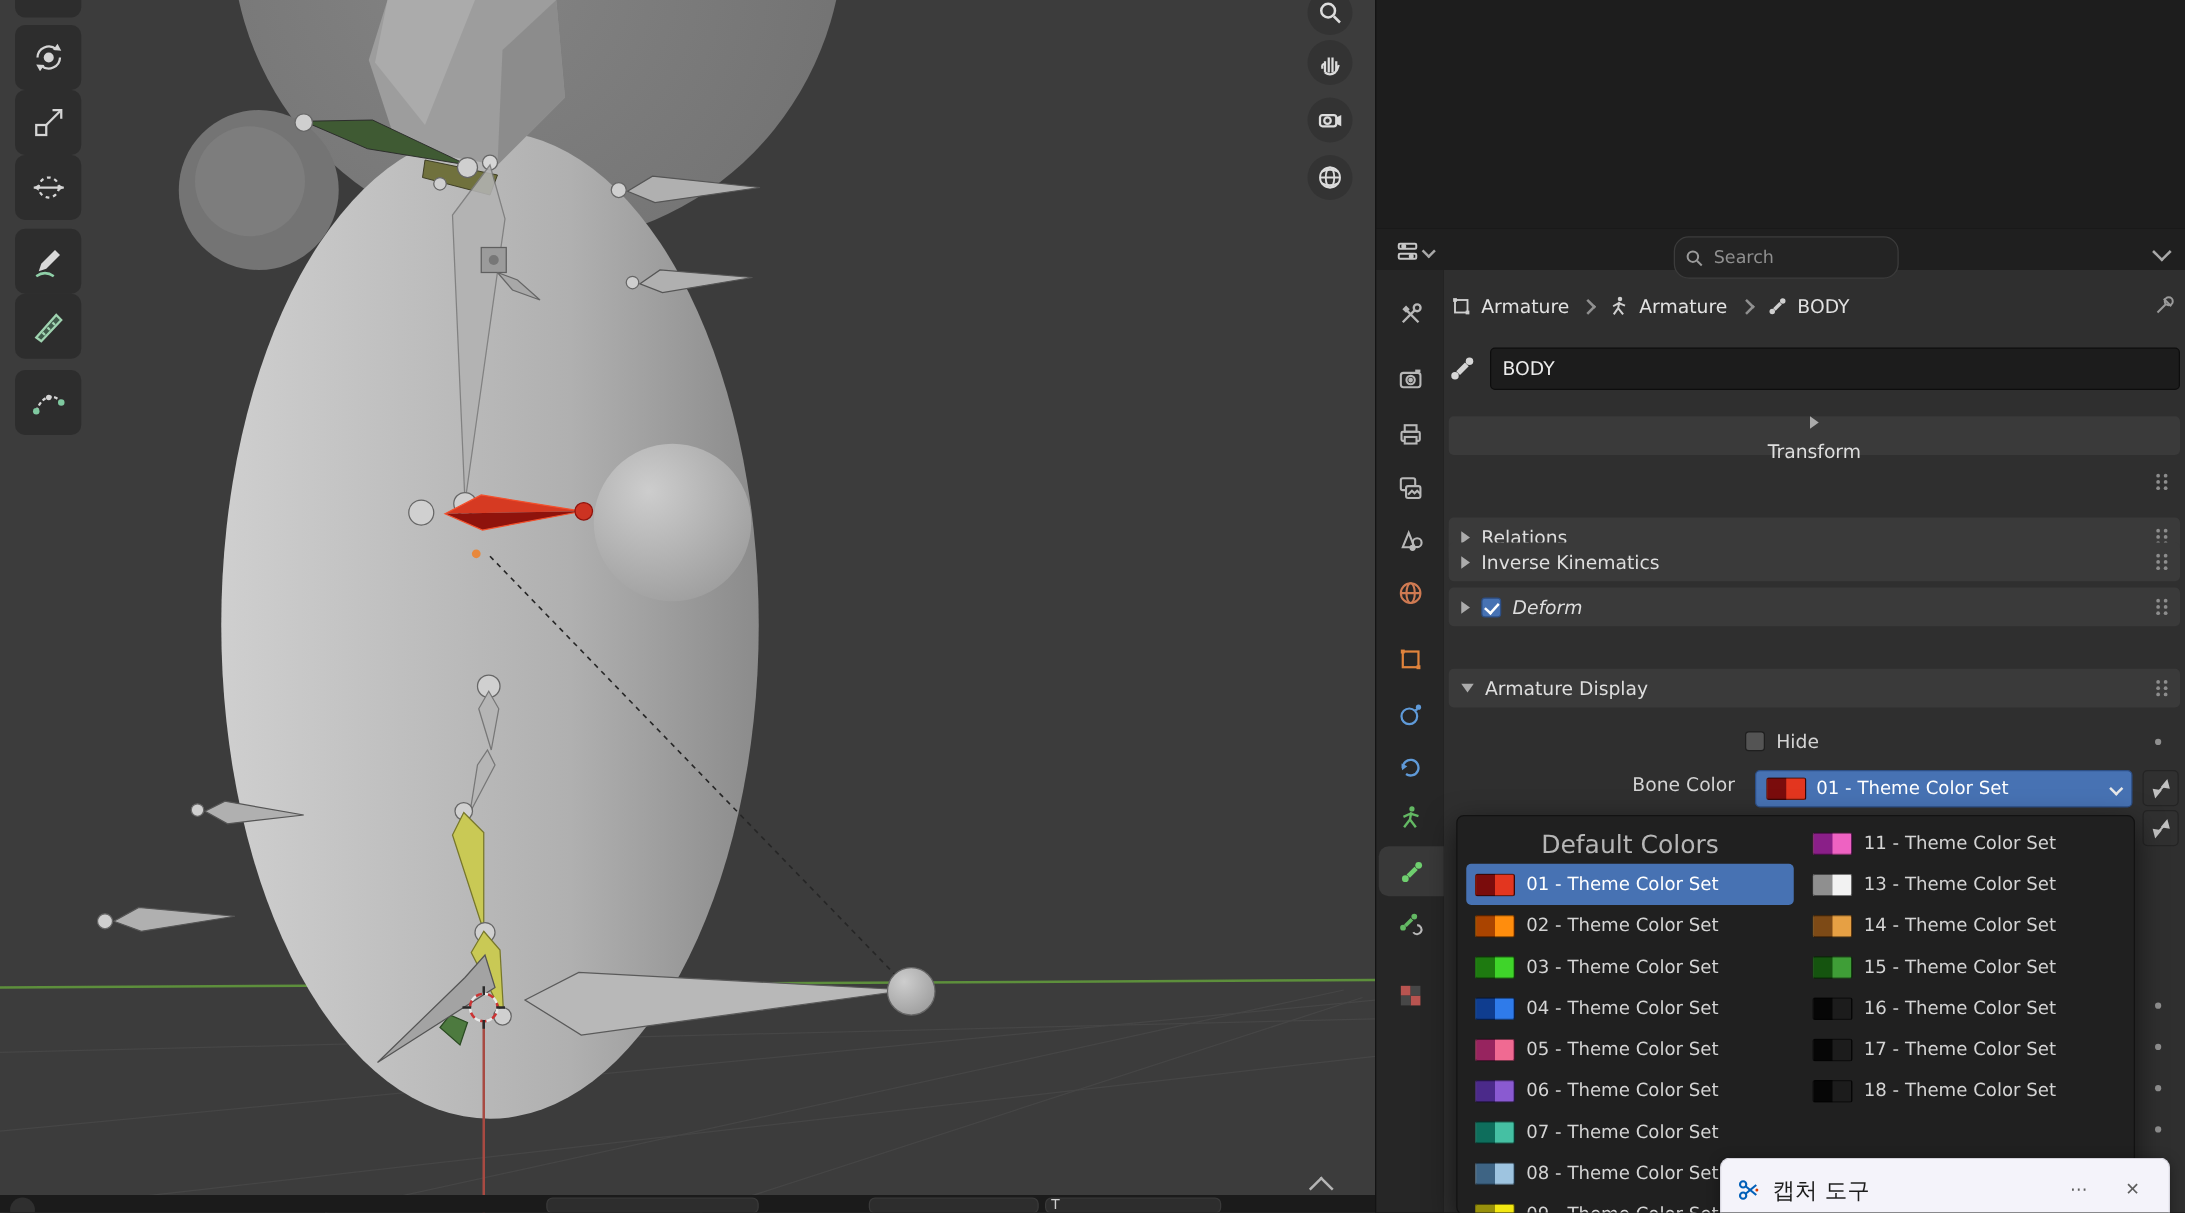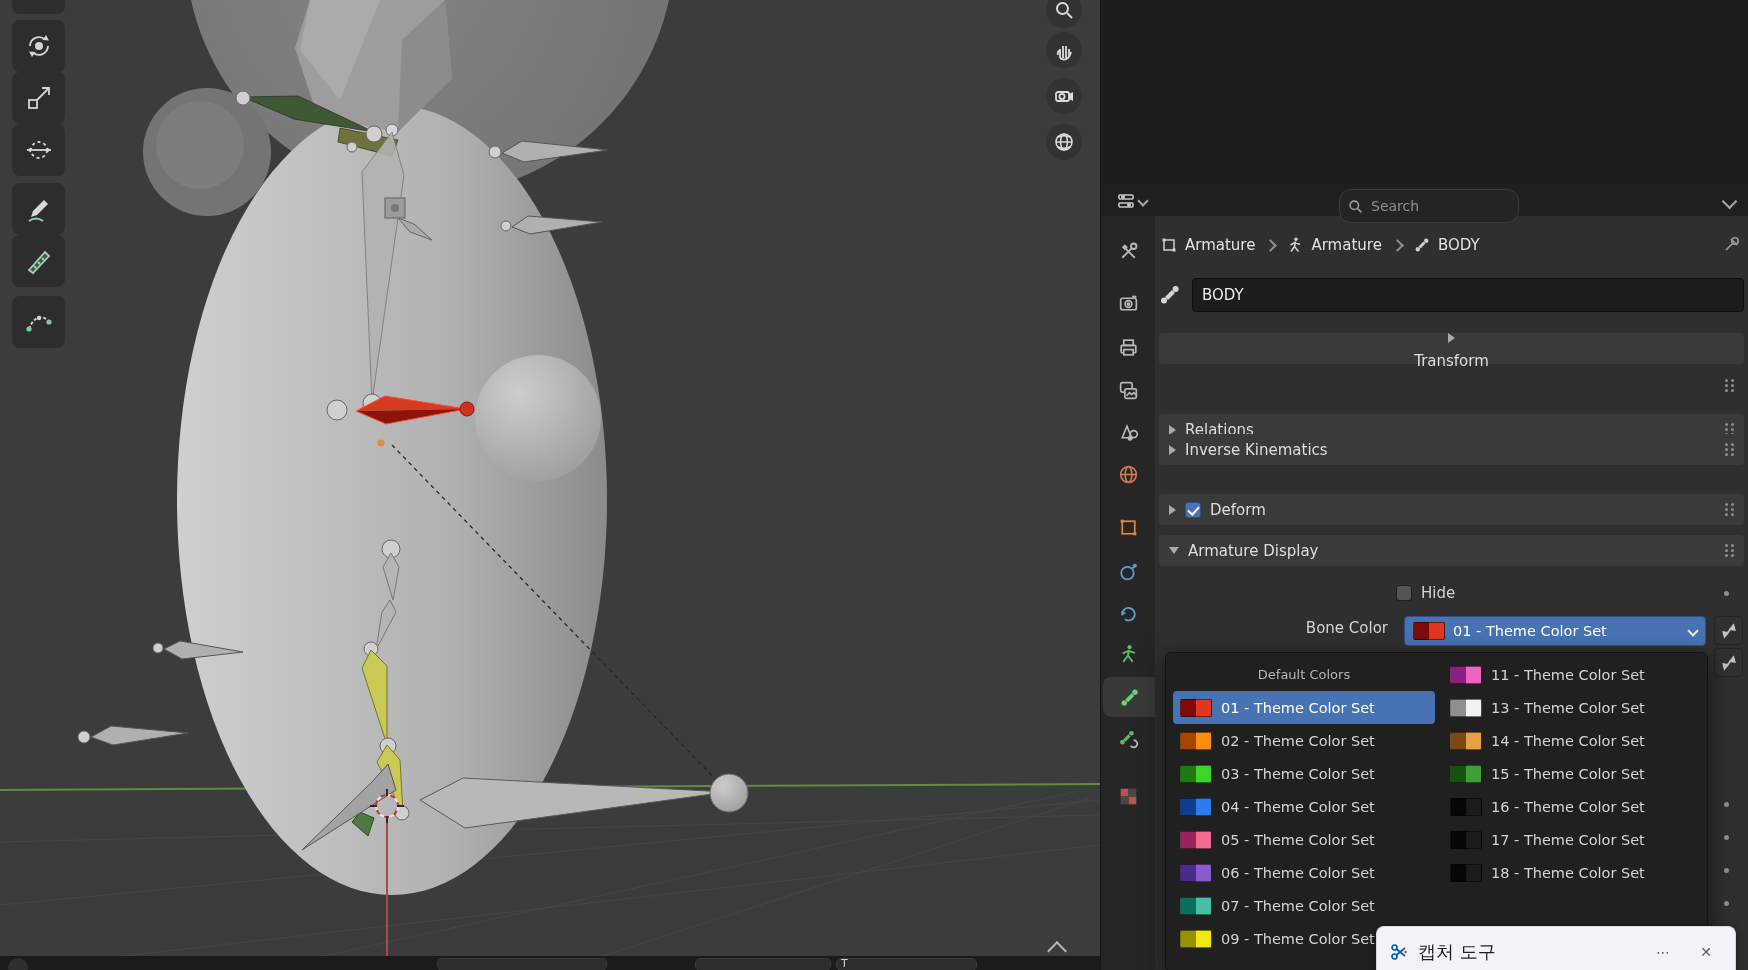--- a/index.html
+++ b/index.html
@@ -73,21 +73,21 @@
             border-radius:4px;display:flex;align-items:center;justify-content:center;}
   .anim-dot{position:absolute;left:1724px;width:5px;height:5px;border-radius:50%;background:#8f8f8f;}
   
   #dropdown{left:1165px;top:652px;width:541px;height:318px;background:#202020;border:1px solid #121212;
             border-radius:6px;box-shadow:0 8px 24px rgba(0,0,0,.6);overflow:hidden;z-index:40;}
   .dd-col{position:absolute;top:5px;width:262px;}
   .dd-row{height:33px;display:flex;align-items:center;gap:9px;padding:0 7px;border-radius:4px;box-sizing:border-box;}
   .dd-row .dd-label{color:#d4d4d4;font-size:14.5px;white-space:nowrap;}
   .dd-row.selected{background:#4772b3;}
   .dd-row.selected .dd-label{color:#fff;}
-  .dd-header{justify-content:center;color:#b6b6b6;font-size:13px;}
+  .dd-header{justify-content:center;color:#b6b6b6;font-size:20px;}
   
   #toast{left:1376px;top:926px;width:360px;height:50px;background:#f4f3fa;border:1px solid #d8d7e0;border-bottom:none;
          border-radius:8px 8px 0 0;display:flex;align-items:center;padding:0 12px;box-sizing:border-box;gap:9px;
          color:#1c1c1c;z-index:50;box-shadow:0 2px 10px rgba(0,0,0,.35);}
   #toast .t-title{font-size:18px;}
   #toast .t-btn{color:#5d5d5d;font-size:14px;width:34px;text-align:center;}
   #toast .t-more{margin-left:auto;}
   svg{display:block;}
 </style>
 </head>
@@ -386,21 +386,21 @@
       <i></i>
     </div>
 </div>
 <div class="panel-row" style="top:434px;">
   <div class="tri-r"></div>
   <span class="panel-label">Inverse Kinematics</span>
   <div class="drag-dots">
       <i></i>
     </div>
 </div>
-<div class="panel-row" style="top:494px;">
+<div class="panel-row" style="top:470px;font-style:italic;">
   <div class="tri-r"></div>
   <div class="checkbox checked"></div>
   <span class="panel-label">Deform</span>
   <div class="drag-dots">
       <i></i>
     </div>
 </div>
 <div class="panel-row" style="top:535px;">
   <div class="tri-d"></div>
   <span class="panel-label">Armature Display</span>
@@ -465,20 +465,24 @@
         <span class="swatch" style="background: linear-gradient(90deg, rgb(151, 36, 95) 0px, rgb(151, 36, 95) 50%, rgb(240, 106, 146) 50%, rgb(240, 106, 146) 100%);"></span>
         <span class="dd-label">05 - Theme Color Set</span>
       </div>
     <div class="dd-row">
         <span class="swatch" style="background: linear-gradient(90deg, rgb(75, 42, 138) 0px, rgb(75, 42, 138) 50%, rgb(138, 90, 209) 50%, rgb(138, 90, 209) 100%);"></span>
         <span class="dd-label">06 - Theme Color Set</span>
       </div>
     <div class="dd-row">
         <span class="swatch" style="background: linear-gradient(90deg, rgb(14, 110, 92) 0px, rgb(14, 110, 92) 50%, rgb(69, 192, 163) 50%, rgb(69, 192, 163) 100%);"></span>
         <span class="dd-label">07 - Theme Color Set</span>
+      </div>
+    <div class="dd-row">
+        <span class="swatch" style="background: linear-gradient(90deg, rgb(62, 100, 132) 0px, rgb(62, 100, 132) 50%, rgb(158, 196, 224) 50%, rgb(158, 196, 224) 100%);"></span>
+        <span class="dd-label">08 - Theme Color Set</span>
       </div>
     <div class="dd-row">
         <span class="swatch" style="background: linear-gradient(90deg, rgb(151, 144, 12) 0px, rgb(151, 144, 12) 50%, rgb(242, 231, 18) 50%, rgb(242, 231, 18) 100%);"></span>
         <span class="dd-label">09 - Theme Color Set</span>
       </div>
   </div>
   <div class="dd-col" style="left:277px;">
     <div class="dd-row">
         <span class="swatch" style="background: linear-gradient(90deg, rgb(138, 31, 136) 0px, rgb(138, 31, 136) 50%, rgb(238, 98, 194) 50%, rgb(238, 98, 194) 100%);"></span>
         <span class="dd-label">11 - Theme Color Set</span>

